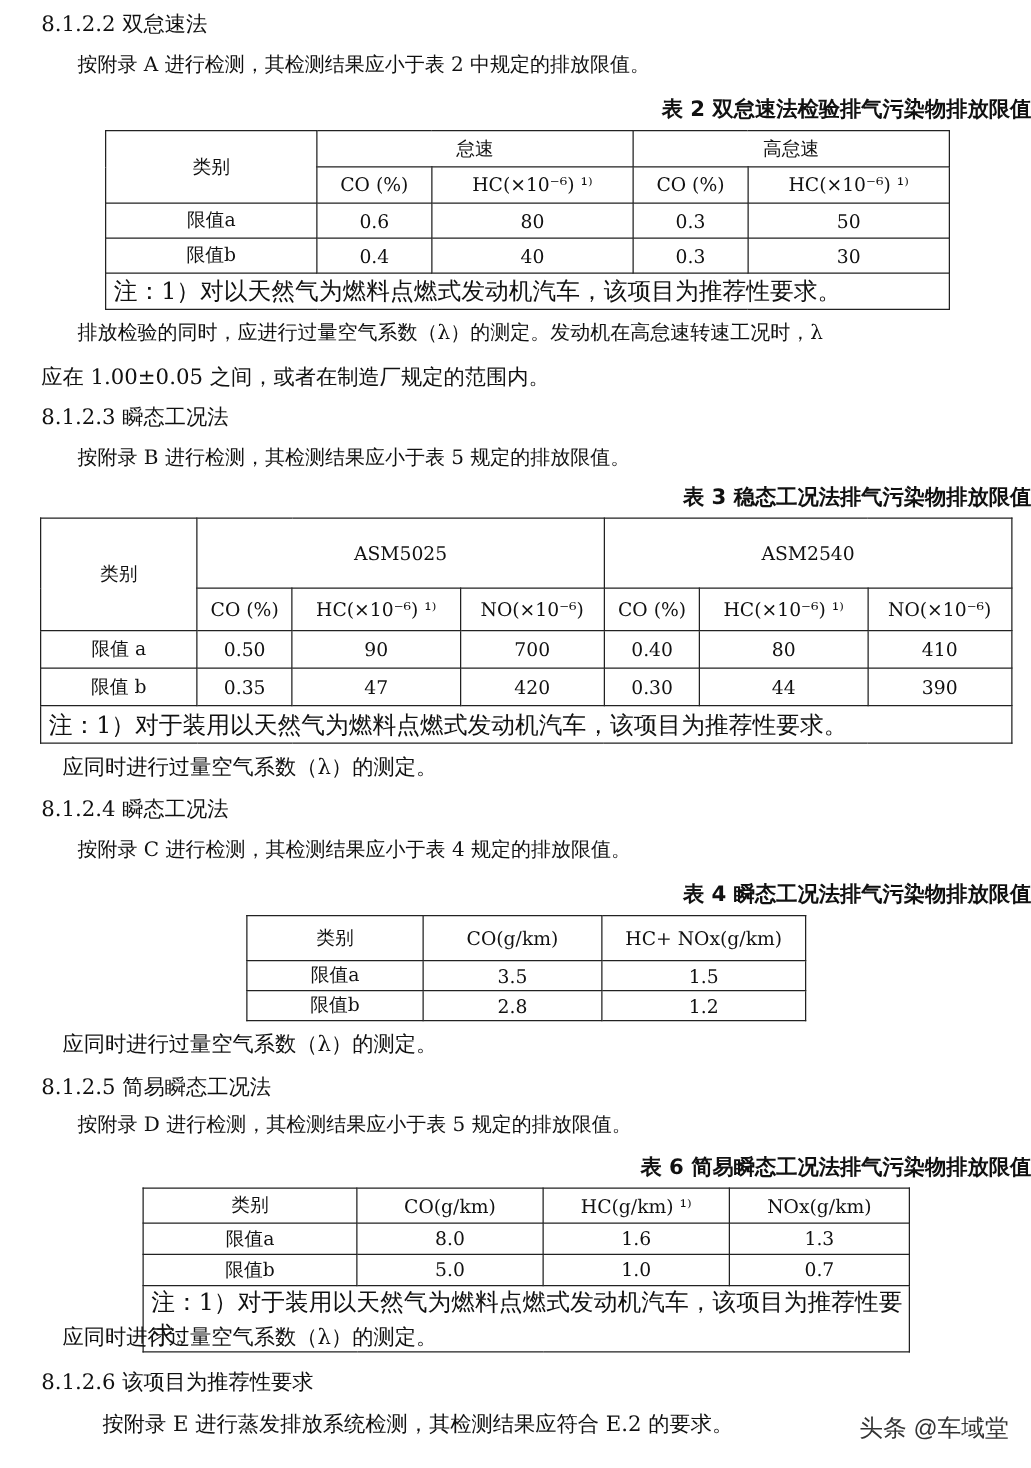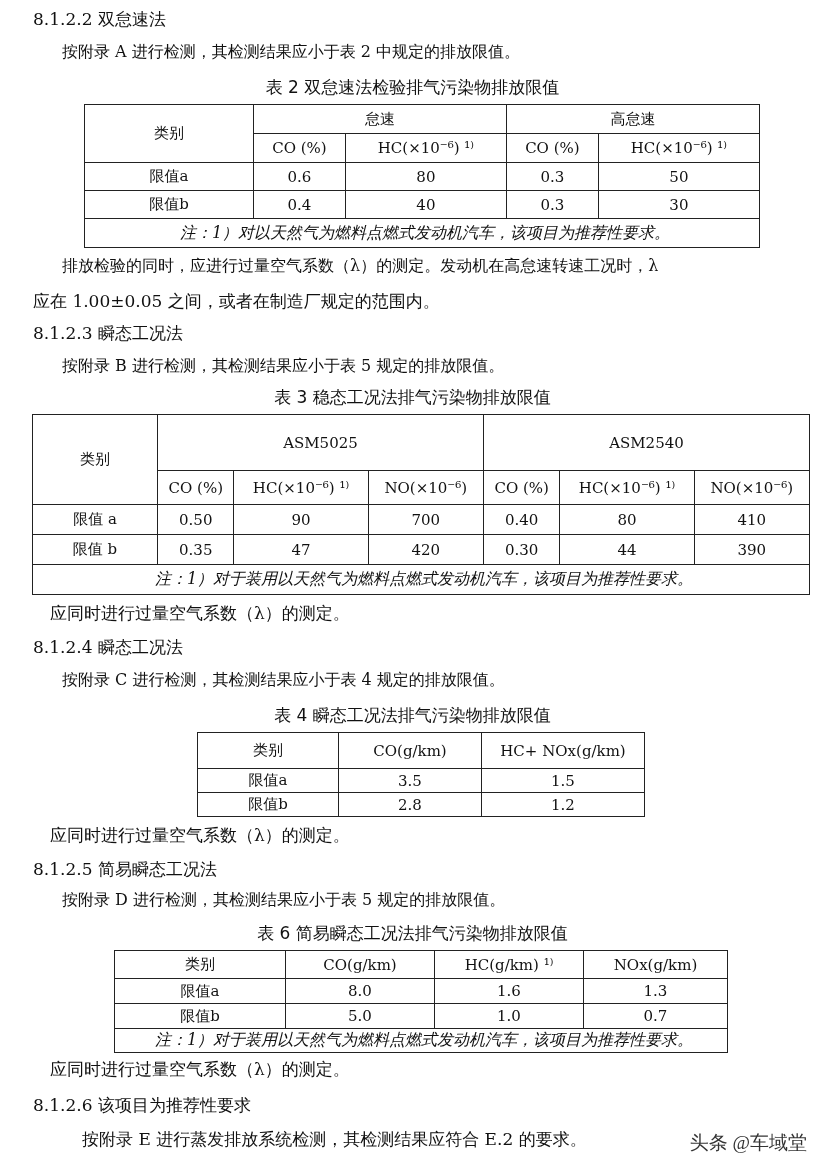--- a/index.html
+++ b/index.html
@@ -1,25 +1,25 @@
 <!DOCTYPE html>
 <html><head>
 <meta charset="utf-8">
 <style>
   html, body { margin:0; padding:0; background:#fff; }
   body { width:825px; height:1174px; position:relative; overflow:hidden;
          font-family:"DejaVu Serif","Liberation Serif",serif; color:#111; font-size:17px; }
   .abs { position:absolute; white-space:nowrap; }
   .h { left:33px; font-size:17px; }
   .p { left:62px; font-size:16px; }
-  .cap { left:0; width:825px; text-align:center; font-weight:normal; font-family:"DejaVu Sans","Liberation Sans",sans-serif; font-size:17px; }
+  .cap { left:0; width:825px; text-align:right; font-weight:bold; font-family:"DejaVu Sans","Liberation Sans",sans-serif; font-size:17px; }
   table { position:absolute; border-collapse:collapse; font-size:15px; }
   td { border:1px solid #222; text-align:center; padding:0; }
-  td.note { text-align:center; padding-left:6px; font-size:16px;font-style:italic; }
-  .wm { right:18px; font-family:Liberation Serif, serif; font-size:19px; color:#333; }
+  td.note { text-align:left; padding-left:6px; font-size:19px; }
+  .wm { right:18px; font-family:Liberation Sans, sans-serif; font-size:19px; color:#333; }
 </style>
 </head>
 <body>
 
 <div class="abs h" style="top:8px">8.1.2.2  双怠速法</div>
 <div class="abs p" style="top:42px">按附录 A 进行检测，其检测结果应小于表 2 中规定的排放限值。</div>
 <div class="abs cap" style="top:76px">表 2 双怠速法检验排气污染物排放限值</div>
 
 <table style="left:84px; top:104px; width:676px;">
   <tbody>

